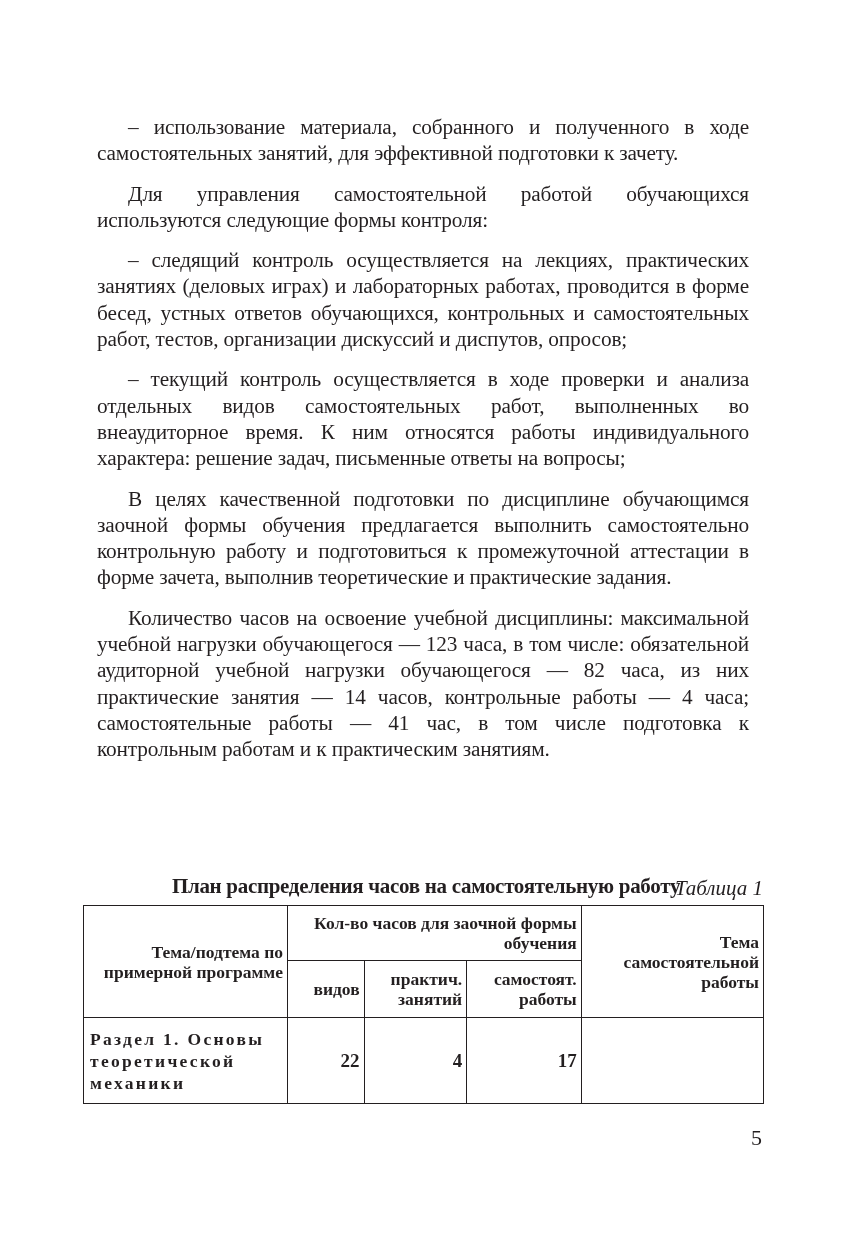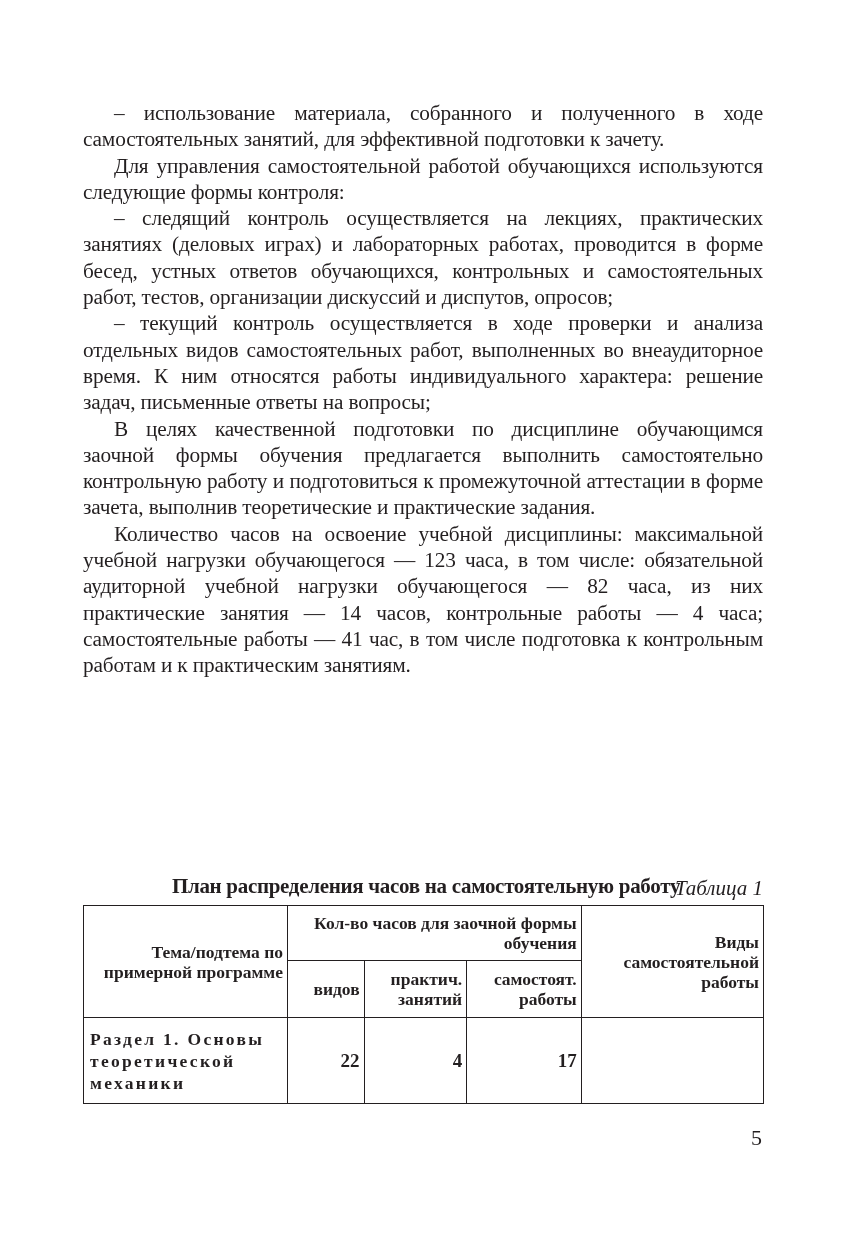--- a/index.html
+++ b/index.html
@@ -1,20 +1,20 @@
 <!DOCTYPE html>
 <html><head>
 <meta charset="utf-8">
 <style>
   html, body { margin:0; padding:0; background:#ffffff; }
   body { width:857px; height:1241px; position:relative; overflow:hidden;
          font-family:"Liberation Serif","DejaVu Serif",serif; color:#231f20; }
   .page { position:absolute; left:83px; top:100px; width:680px; }
   .para { font-size:21.3px; line-height:26.3px; text-align:justify; text-align-last:left;
-          text-indent:31px; margin:0; letter-spacing:-0.15px; }
+          text-indent:31px; margin:14px; letter-spacing:-0.15px; }
   .caption { position:absolute; right:94px; top:876px; font-size:21px; font-style:italic; }
   .tbl-title { position:absolute; left:86px; width:680px; top:874px; text-align:center;
                font-size:21px; font-weight:bold; letter-spacing:-0.3px; }
   table { position:absolute; left:83px; top:905px; width:681px; border-collapse:collapse;
           font-size:17.5px; font-weight:bold; }
   td, th { border:1.3px solid #231f20; text-align:right; vertical-align:middle; padding:0 4px; line-height:20px; }
   th { font-weight:bold; }
   .c1 { width:196px; } .c2 { width:68px; } .c3 { width:94px; } .c4 { width:106px; } .c5 { width:174px; }
   .h1 { height:55px; } .h2 { height:57px; } .r1 { height:86px; }
   .rowhead { text-align:left; letter-spacing:2.3px; padding-left:6px; font-size:17.5px; line-height:22px;margin-left:32px; }
@@ -34,21 +34,21 @@
 </div>
 
 <div class="caption">Таблица 1</div>
 <div class="tbl-title">План распределения часов на самостоятельную работу</div>
 
 <table>
   <tbody>
       <tr class="h1">
     <th class="c1" rowspan="2">Тема/подтема по примерной программе</th>
     <th colspan="3">Кол-во часов для заочной формы обучения</th>
-    <th class="c5" rowspan="2">Виды самостоятельной работы</th>
+    <th class="c5" rowspan="2">Тема самостоятельной работы</th>
   </tr>
   <tr class="h2">
     <th class="c2">видов</th>
     <th class="c3">практич. занятий</th>
     <th class="c4">самостоят. работы</th>
   </tr>
   <tr class="r1">
     <td class="rowhead">Раздел 1. Основы теоретической механики</td>
     <td class="num">22</td>
     <td class="num">4</td>

